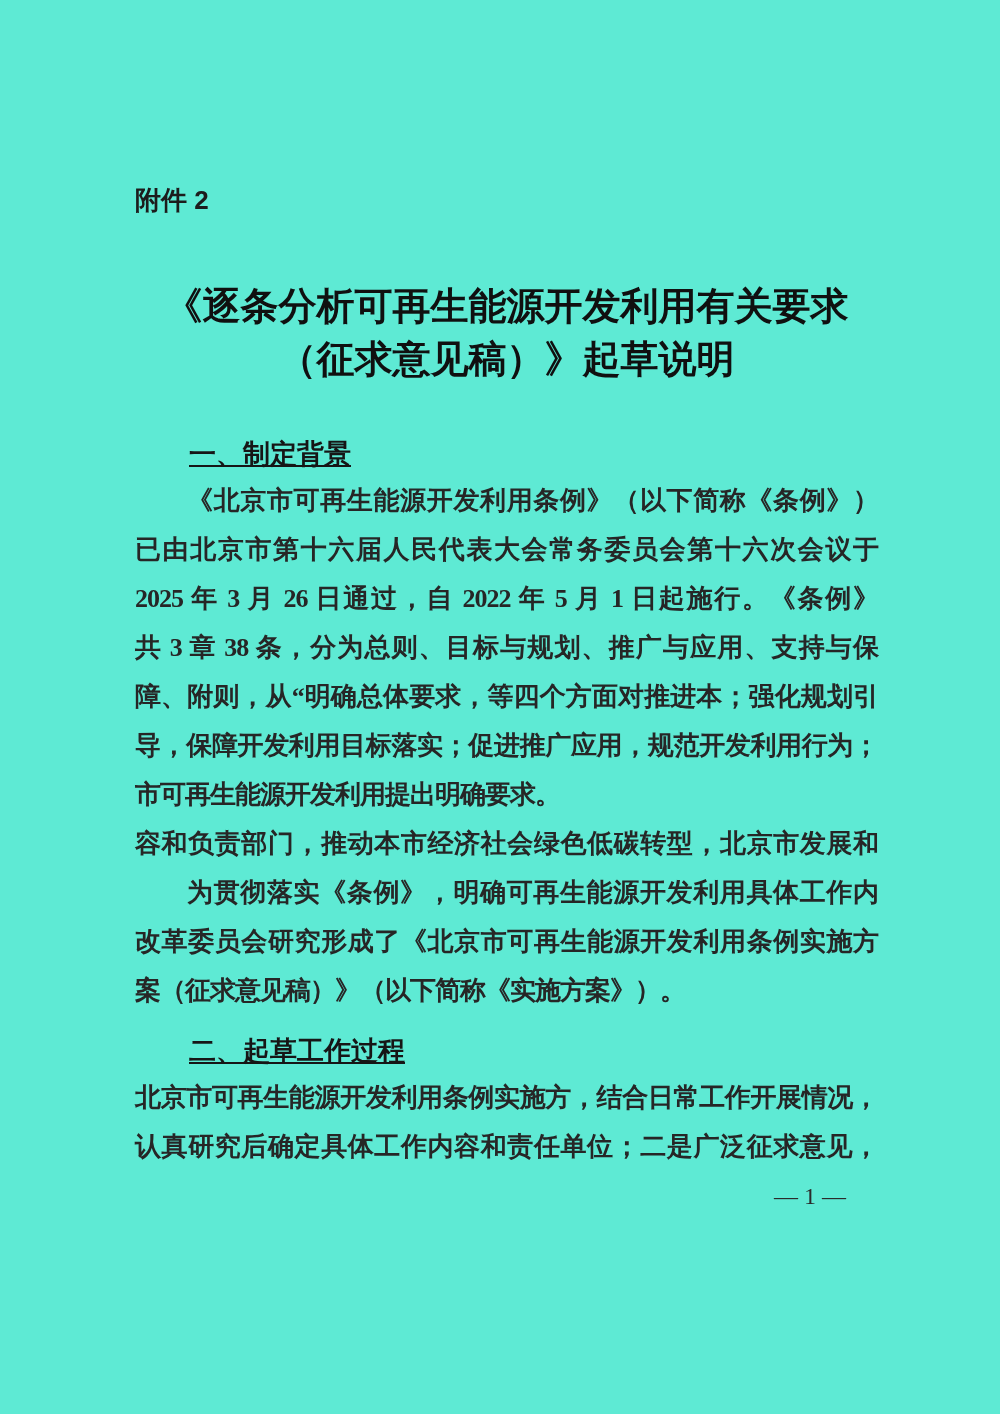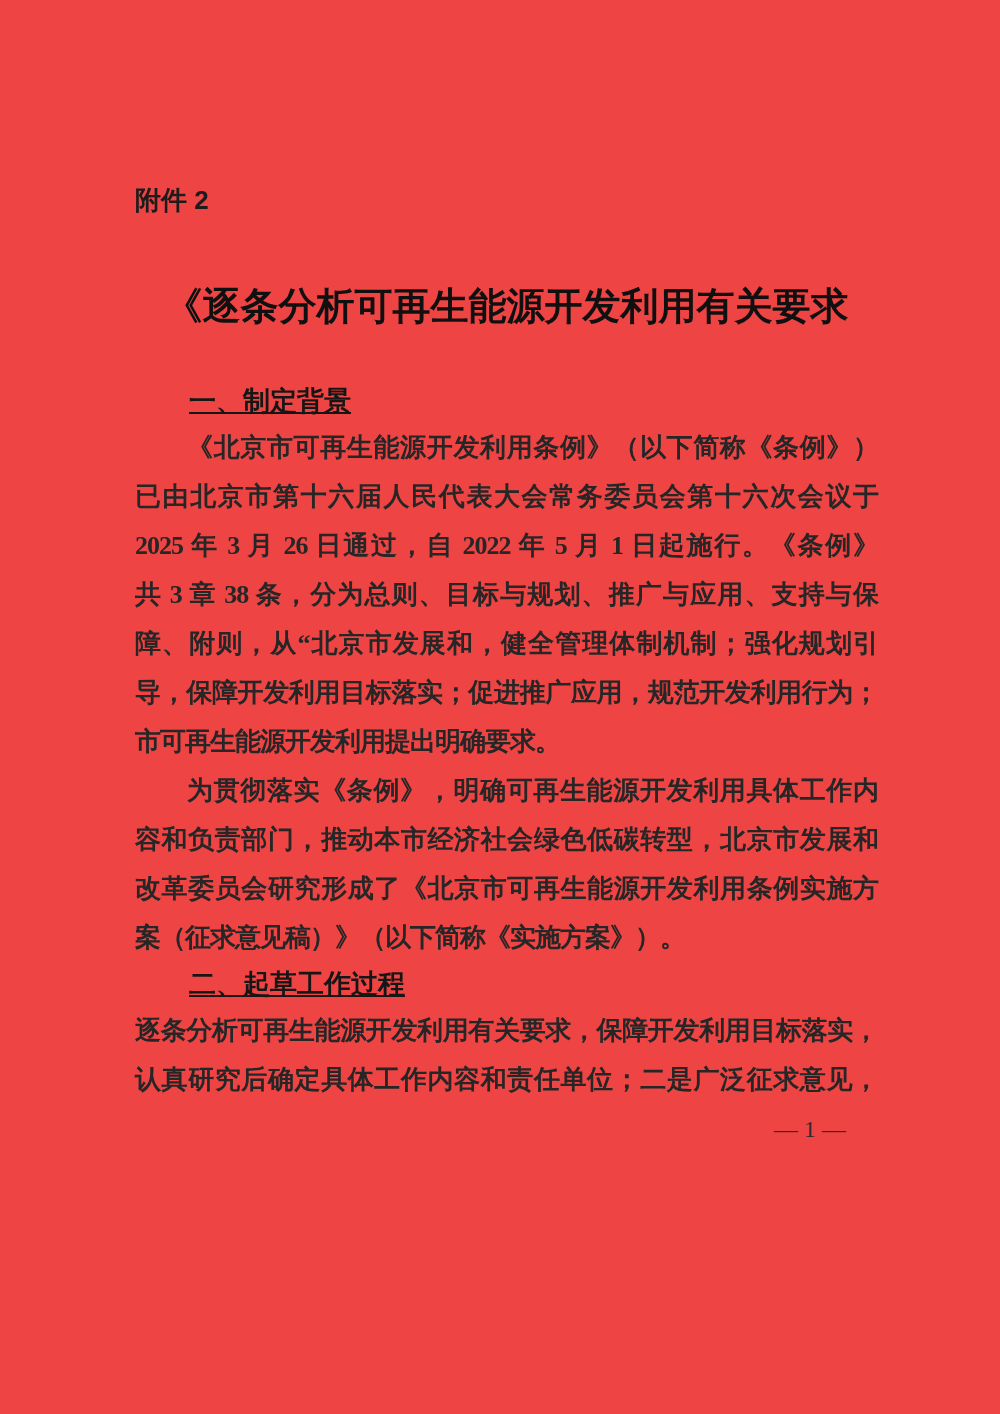--- a/index.html
+++ b/index.html
@@ -1,19 +1,19 @@
 <!DOCTYPE html>
 <html><head>
 <meta charset="utf-8">
 <style>
   html,body{margin:0;padding:0;}
   .page{
     position:relative;
     width:1000px;height:1414px;
-    background:#ef4444;
+    background:#5eead4;
     overflow:hidden;
     font-family:"Liberation Serif","DejaVu Serif",serif;
     color:#242424;
   }
   .content{
     position:absolute;
     top:182px;left:135px;width:743px;
   }
   .attachment{
     font-family:"Liberation Sans","DejaVu Sans",sans-serif;
@@ -32,21 +32,21 @@
   .title .tline{display:block;}
   .heading{
     margin-top:46px;
     font-family:"Liberation Sans","DejaVu Sans",sans-serif;
     font-weight:700;
     font-size:27px;line-height:44px;
     text-indent:2em;
     color:#161616;
     text-decoration:underline;
   }
-  .para + .heading{margin-top:0;}
+  .para + .heading{margin-top:14px;}
   .para{margin:0;font-weight:bold;}
   .line{
     font-size:26px;line-height:49px;
     letter-spacing:-1px;
     text-align:justify;
     text-align-last:justify;
     white-space:normal;
     color:#262626;
   }
   .line.indent{text-indent:2em;}
@@ -62,42 +62,43 @@
 </head>
 <body>
 
 <div class="page">
   <div class="content">
 
     <div class="attachment">附件 2</div>
 
     <h1 class="title">
       <span class="tline">《逐条分析可再生能源开发利用有关要求</span>
+      <span class="tline">（征求意见稿）》起草说明</span>
     </h1>
 
     <div id="sections">
         <div class="heading">一、制定背景</div>
         <div class="para">
           <div class="line indent">《北京市可再生能源开发利用条例》（以下简称《条例》）</div>
           <div class="line">已由北京市第十六届人民代表大会常务委员会第十六次会议于</div>
           <div class="line">2025 年 3 月 26 日通过，自 2022 年 5 月 1 日起施行。《条例》</div>
           <div class="line">共 3 章 38 条，分为总则、目标与规划、推广与应用、支持与保</div>
-          <div class="line">障、附则，从“北京市发展和，健全管理体制机制；强化规划引</div>
+          <div class="line">障、附则，从“明确总体要求，等四个方面对推进本；强化规划引</div>
           <div class="line">导，保障开发利用目标落实；促进推广应用，规范开发利用行为；</div>
           <div class="line endline">市可再生能源开发利用提出明确要求。</div>
         </div>
         <div class="para">
+          <div class="line">容和负责部门，推动本市经济社会绿色低碳转型，北京市发展和</div>
           <div class="line indent">为贯彻落实《条例》，明确可再生能源开发利用具体工作内</div>
-          <div class="line">容和负责部门，推动本市经济社会绿色低碳转型，北京市发展和</div>
           <div class="line">改革委员会研究形成了《北京市可再生能源开发利用条例实施方</div>
           <div class="line endline">案（征求意见稿）》（以下简称《实施方案》）。</div>
         </div>
         <div class="heading">二、起草工作过程</div>
         <div class="para">
-          <div class="line">逐条分析可再生能源开发利用有关要求，保障开发利用目标落实，</div>
+          <div class="line">北京市可再生能源开发利用条例实施方，结合日常工作开展情况，</div>
           <div class="line">认真研究后确定具体工作内容和责任单位；二是广泛征求意见，</div>
         </div>
       </div>
 
     <div class="pagenum">— 1 —</div>
 
   </div>
 </div>
 
 </body></html>

